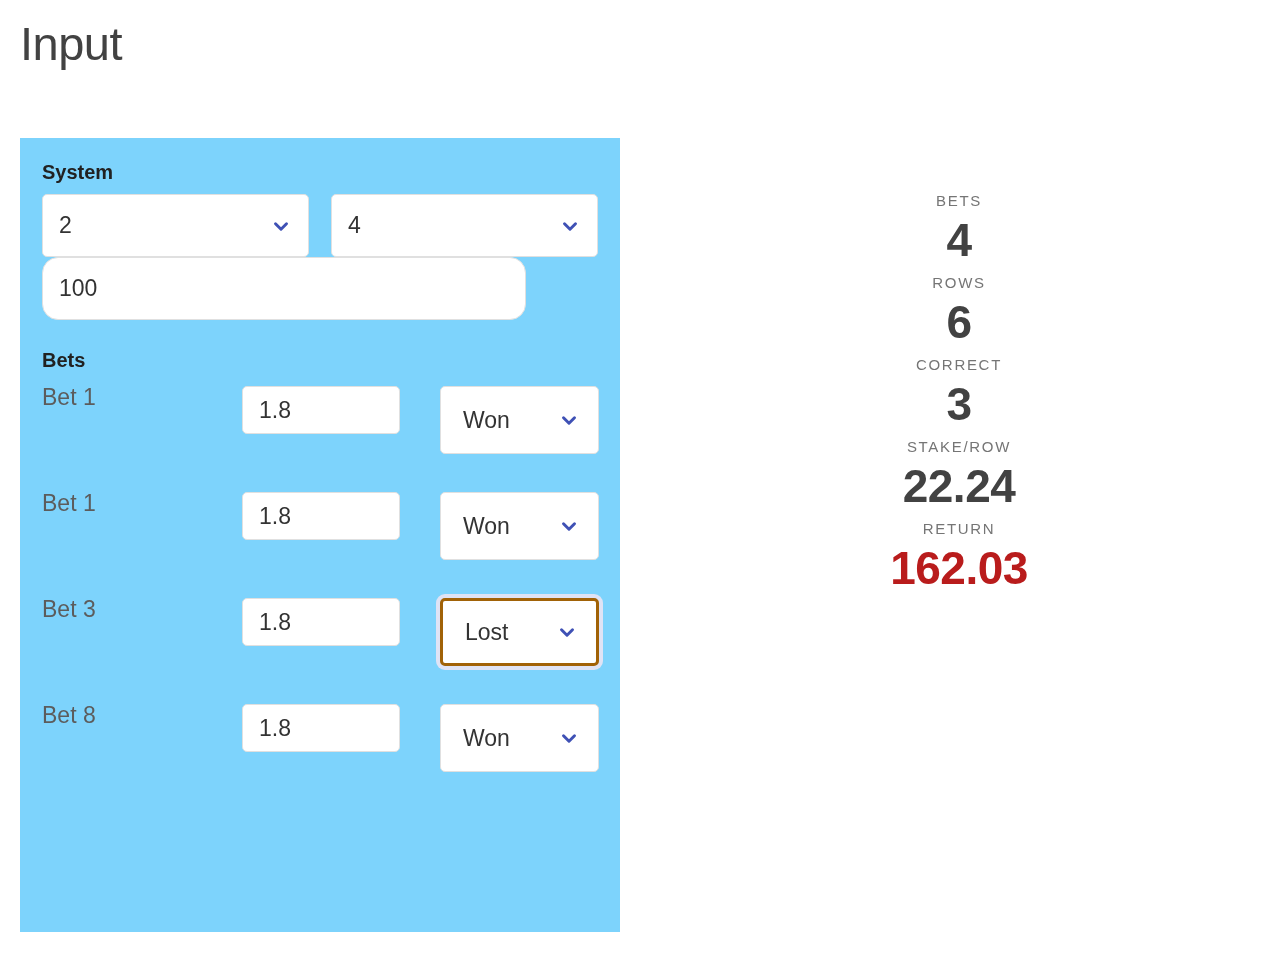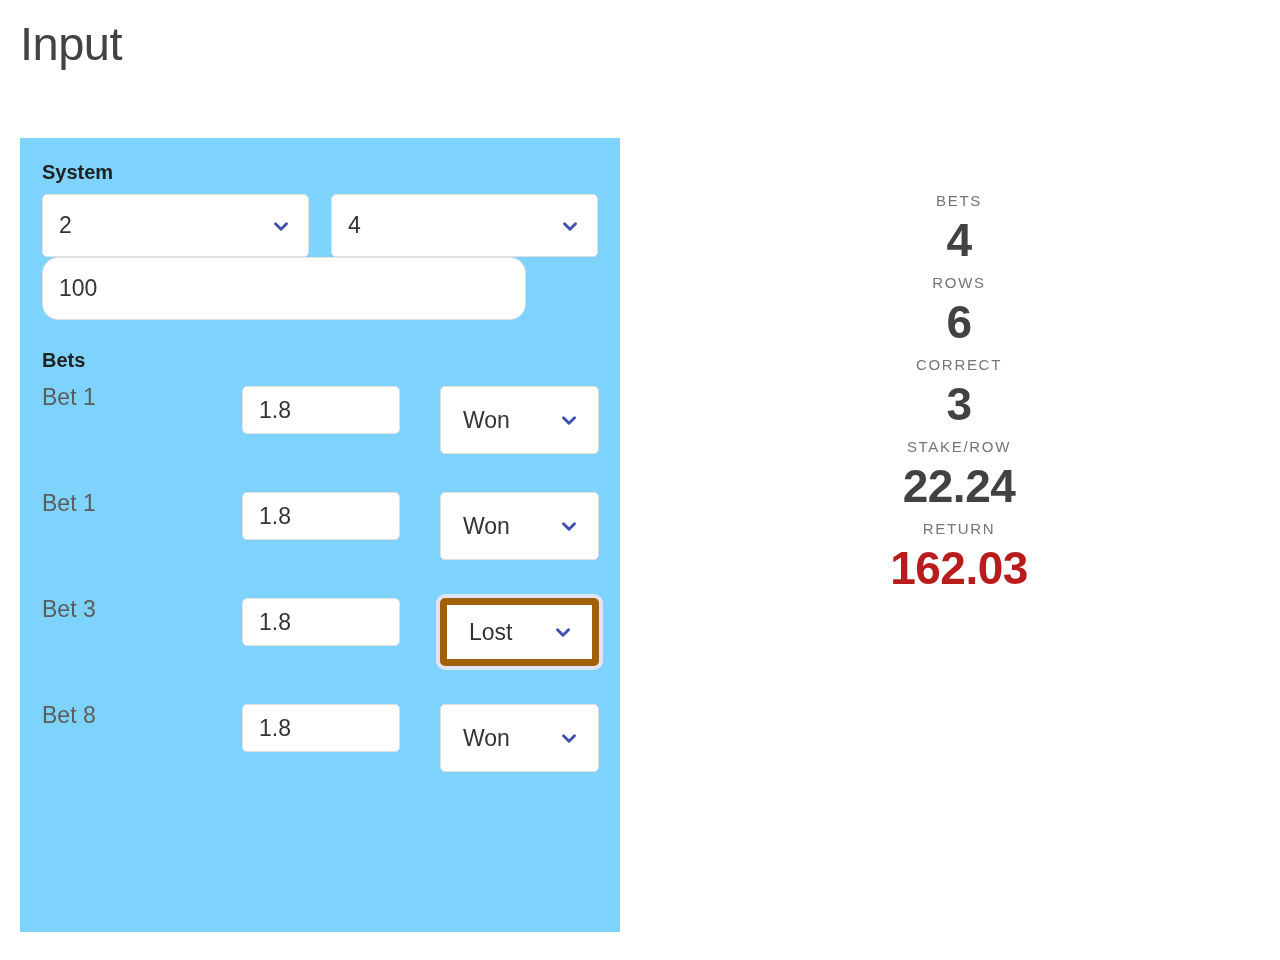--- a/index.html
+++ b/index.html
@@ -96,21 +96,21 @@
   .select .chev {
     position: absolute;
     right: 16px;
     top: 50%;
     transform: translateY(-50%);
     width: 22px;
     height: 22px;
     display: block;
   }
   .select.focused {
-    border: 7px solid #a16207;
+    border: 3px solid #a16207;
     box-shadow: 0 0 0 4px #dfe3f5;
   }
 
   
   .system-row {
     display: flex;
     gap: 22px;
   }
   .system-row .control { width: 267px; flex: 0 0 267px; }
 

